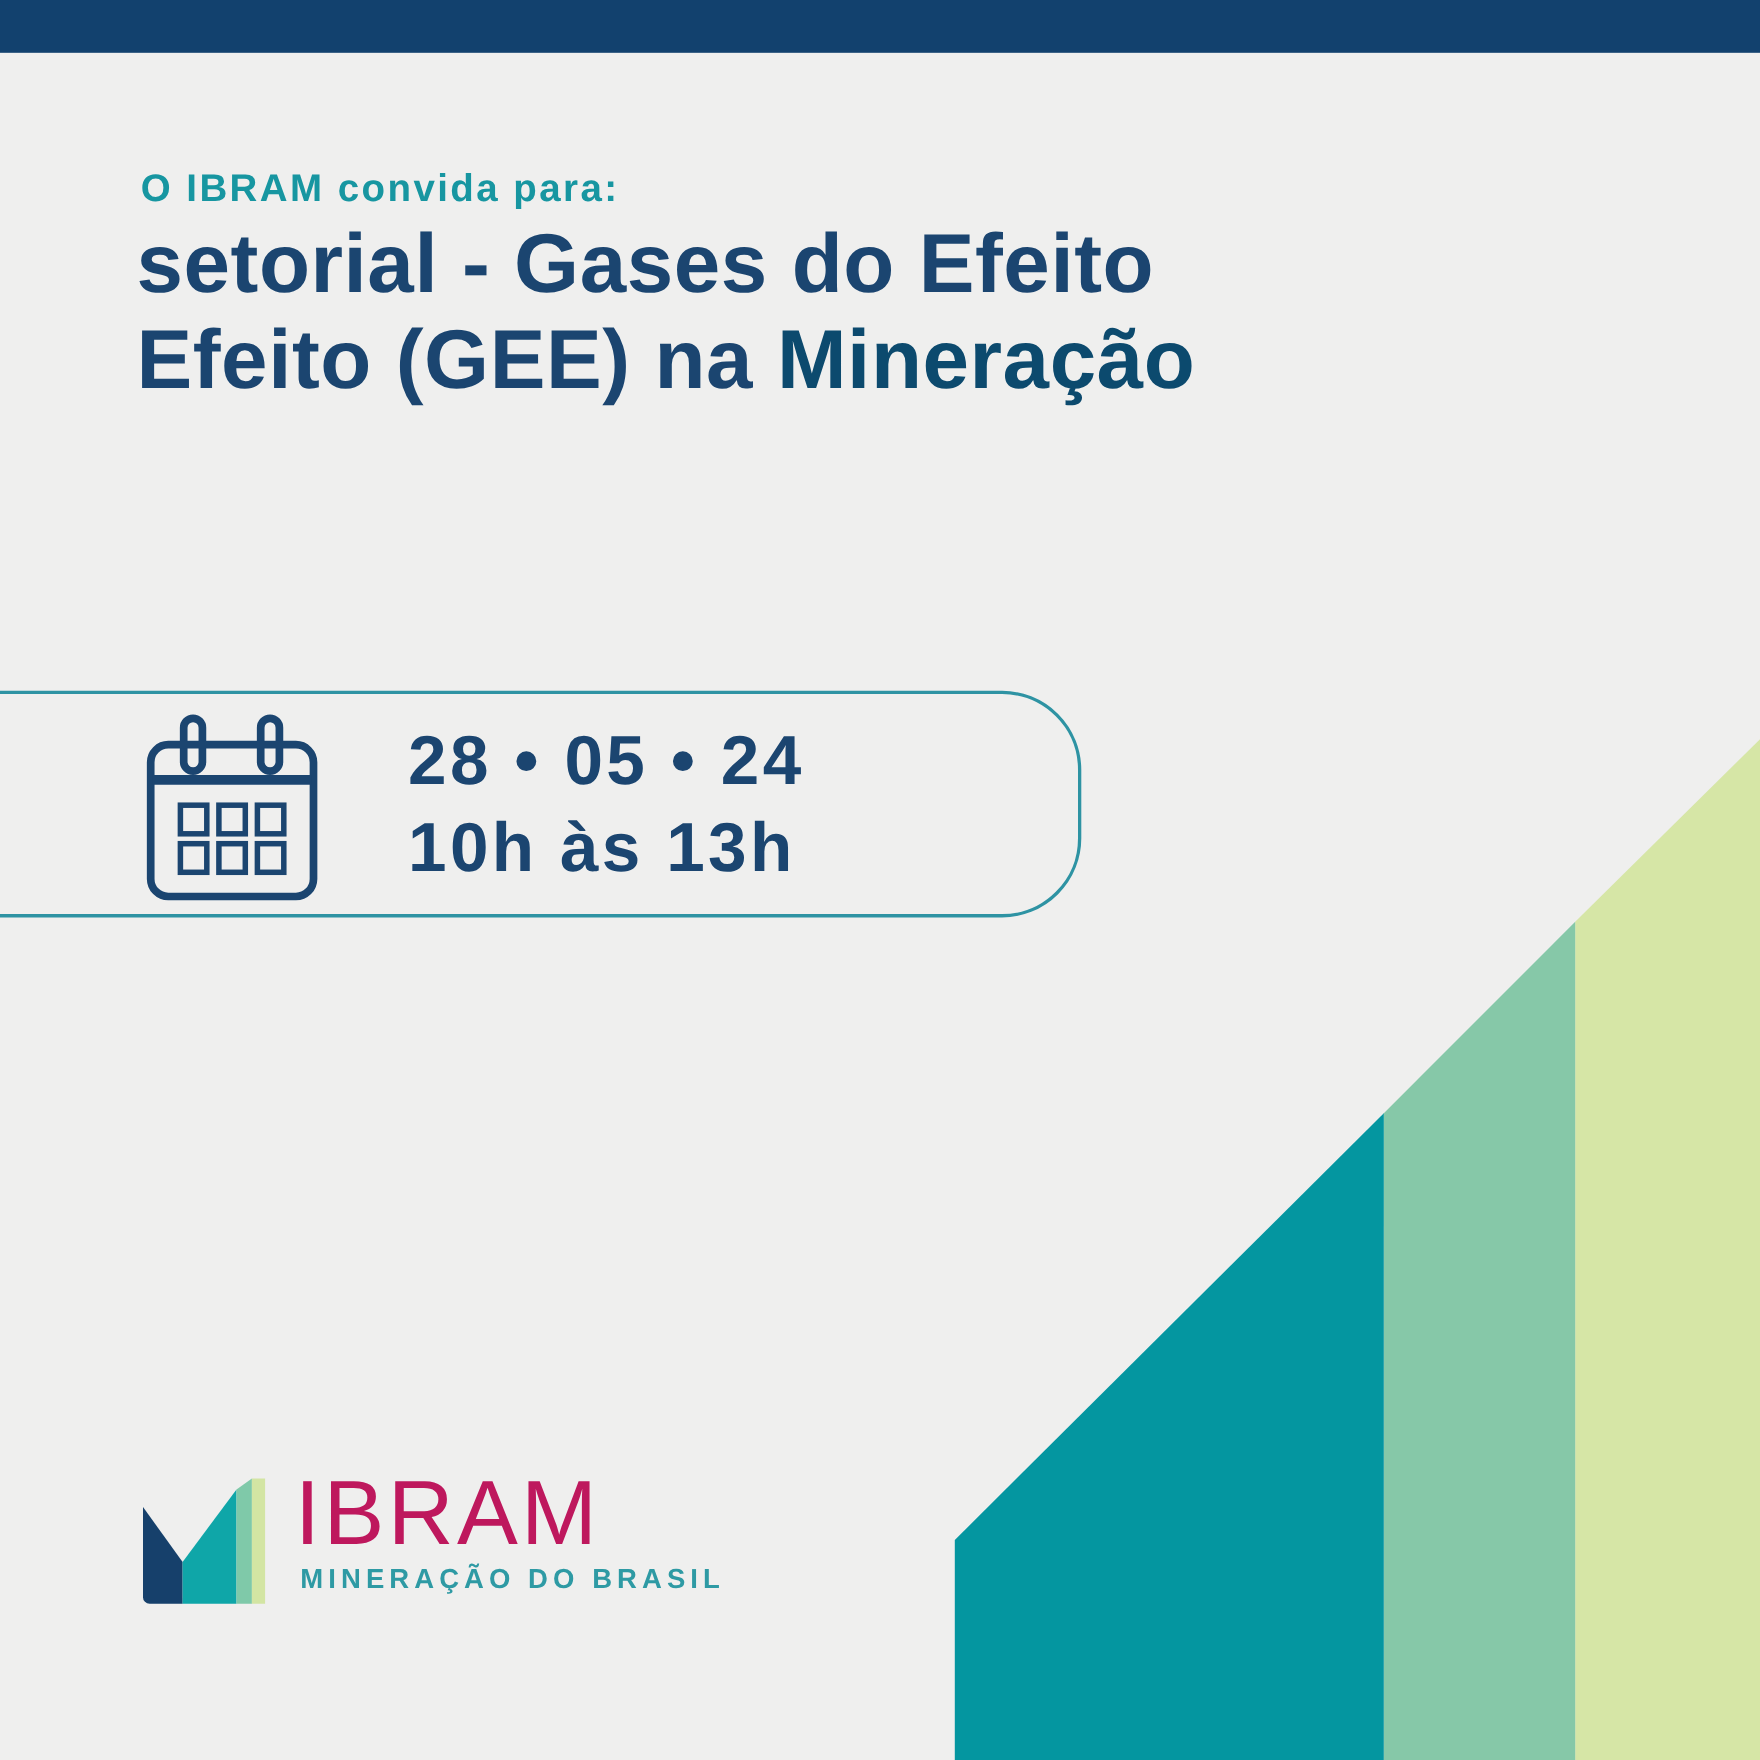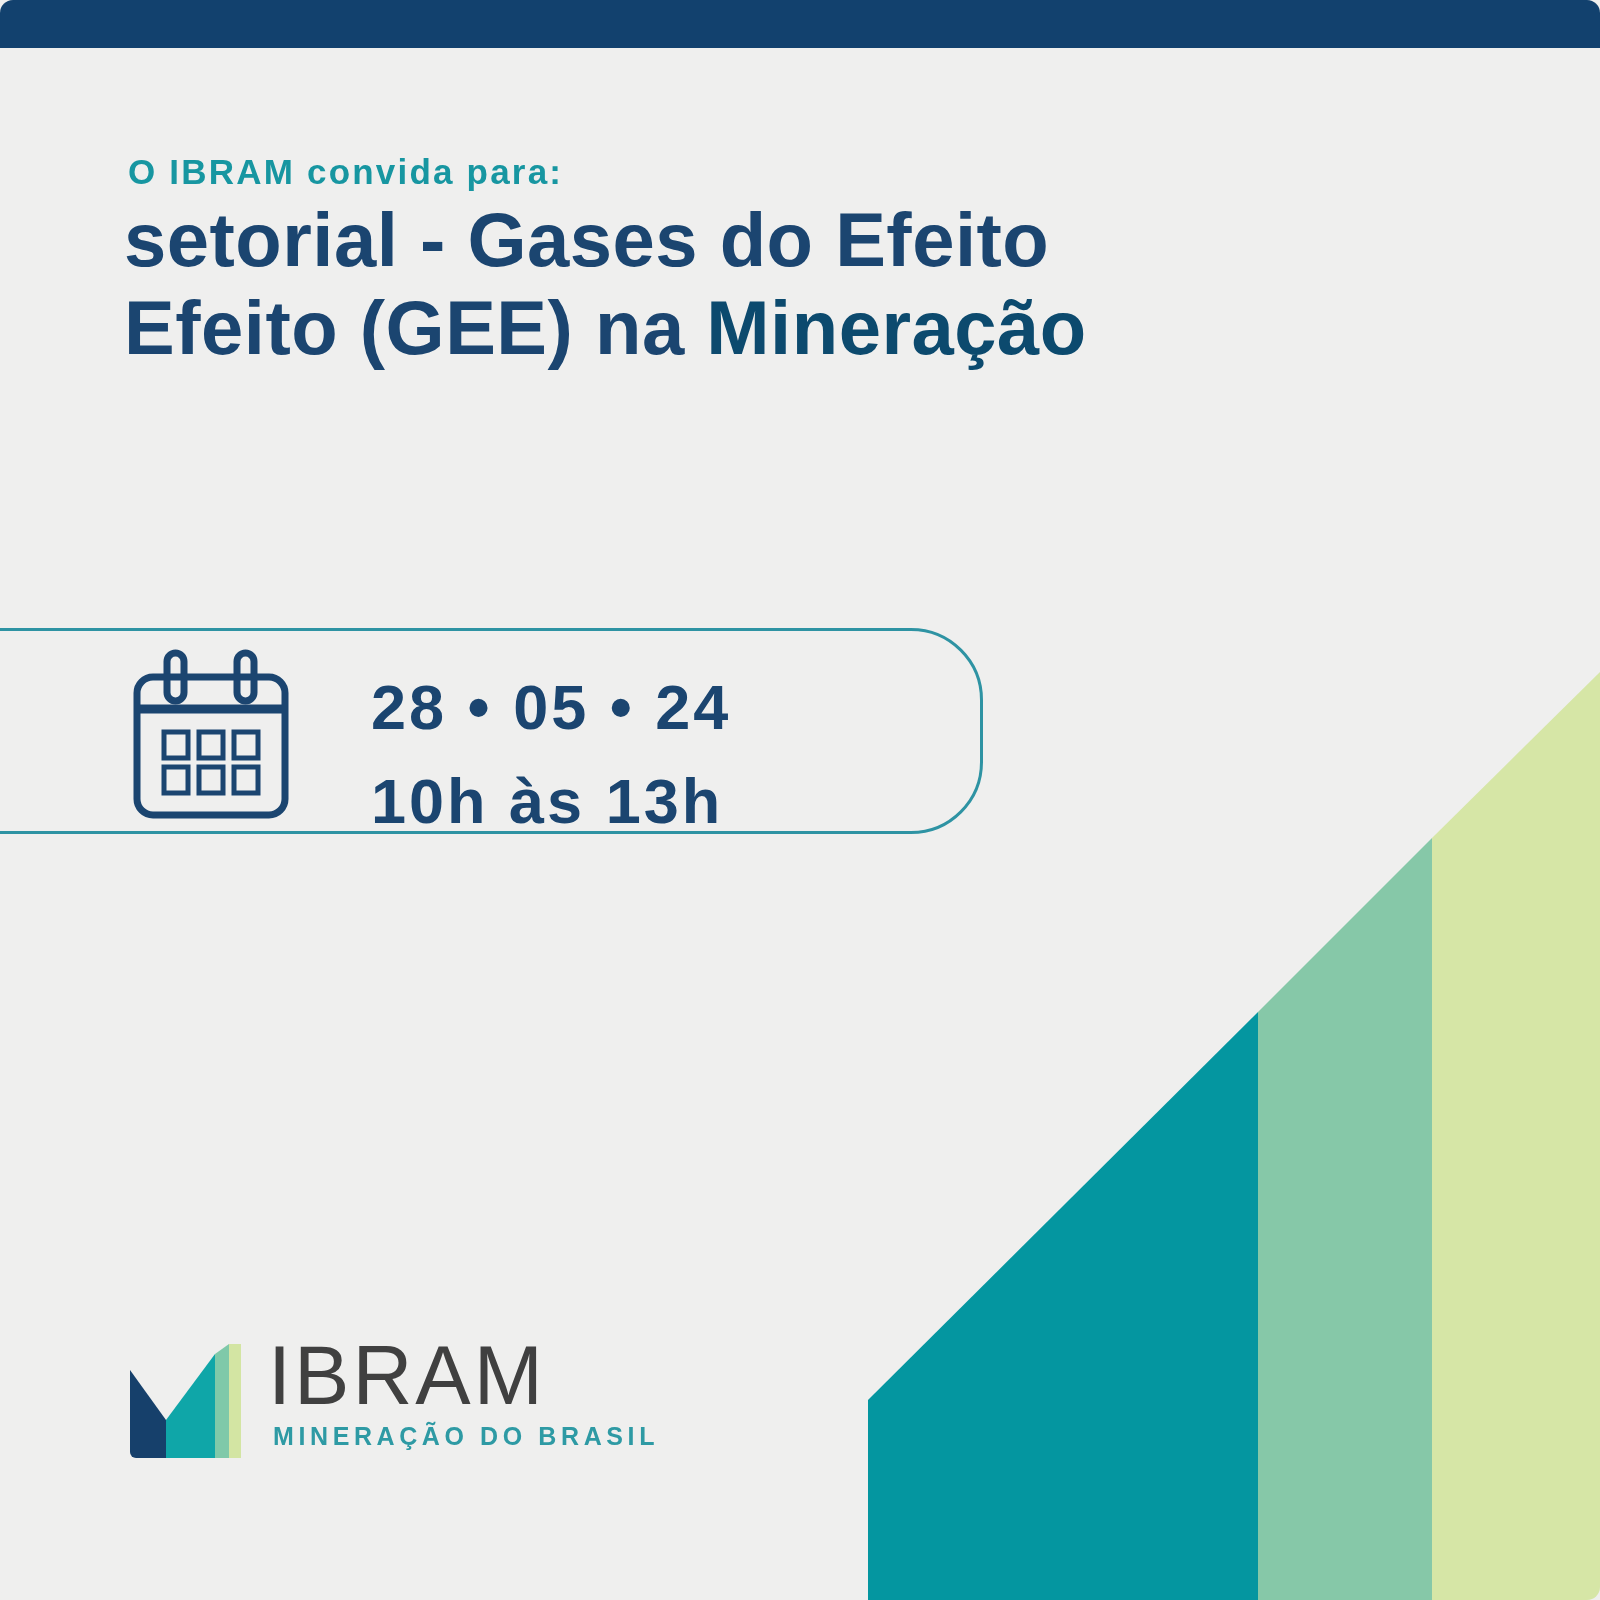--- a/index.html
+++ b/index.html
@@ -12,21 +12,20 @@
     background: #efefee;
     font-family: "Liberation Sans", sans-serif;
     overflow: hidden;
   }
   #poster {
     position: relative;
     width: 1600px;
     height: 1600px;
     background: #efefee;
     overflow: hidden;
-    border-radius: 13px;
   }
 
   
   .deco-layer {
     position: absolute;
     inset: 0;
     z-index: 0;
     pointer-events: none;
   }
 
@@ -103,21 +102,21 @@
     position: absolute;
     left: 448px;
     top: 22px;
     font-size: 63px;
     line-height: 1.26;
     font-weight: 800;
     color: #1b4570;
     letter-spacing: 3px;
     white-space: nowrap;
   }
-  .datetext .dt-line { display: block; margin-top: 15px; }
+  .datetext .dt-line { display: block; }
 
   
   .cta {
     position: absolute;
     left: 124px;
     top: 1040px;
     z-index: 6;
     display: flex;
     align-items: flex-start;
   }
@@ -158,21 +157,21 @@
   }
   .logo-words {
     margin-left: 24px;
     display: block;
   }
   .logo-name {
     display: block;
     font-size: 83px;
     line-height: 0.96;
     font-weight: 400;
-    color: #404040;
+    color: #be185d;
     letter-spacing: 3px;
   }
   .logo-tag {
     display: block;
     margin-top: 6px;
     margin-left: 5px;
     font-size: 25px;
     font-weight: 700;
     color: #2e9aa4;
     letter-spacing: 4.6px;

